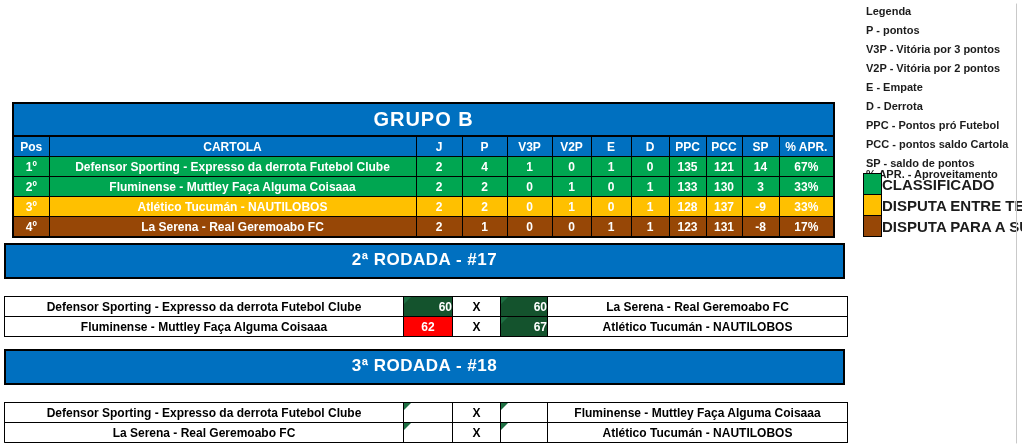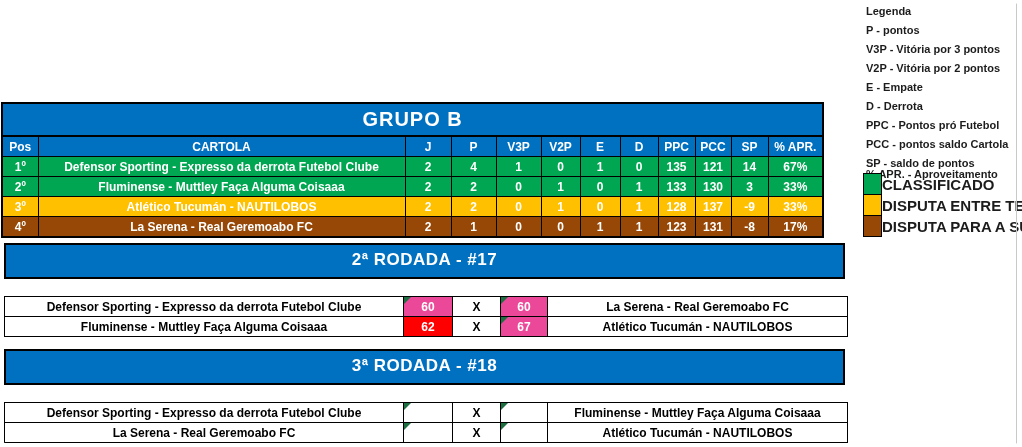--- a/index.html
+++ b/index.html
@@ -19,21 +19,21 @@
   .legend-classes{position:absolute;left:863px;top:174px;}
   .class-row{display:flex;align-items:center;height:22px;margin-top:-1px;}
   .swatch{width:19px;height:22px;border:1px solid #000;box-sizing:border-box;flex:none;}
   .sw-green{background:#00A651;}
   .sw-yellow{background:#FFC000;}
   .sw-brown{background:#974706;}
   .class-label{margin-left:0;font-size:15px;white-space:nowrap;color:#1c1c1c;}
 
   
   table{border-collapse:collapse;table-layout:fixed;}
-  .standings{position:absolute;left:1px;top:102px;width:823px;border:2px solid #000;}
+  .standings{position:absolute;left:12px;top:102px;width:823px;border:2px solid #000;}
   .standings td{
     border:1px solid #000;text-align:center;vertical-align:middle;
     font-size:12px;color:#fff;padding:0;height:19px;overflow:hidden;white-space:nowrap;
   }
   .standings tr.title td{background:#0070C0;font-size:20px;height:31px;border:2px solid #000;letter-spacing:1px;}
   .standings tr.cols td{background:#0070C0;}
   .standings tr.row-g td{background:#00A651;}
   .standings tr.row-y td{background:#FFC000;}
   .standings tr.row-b td{background:#974706;}
 
@@ -49,21 +49,21 @@
   
   .matches{position:absolute;left:4px;width:843px;border:1px solid #000;}
   .matches td{
     border:1px solid #000;text-align:center;vertical-align:middle;
     font-size:12px;color:#000;background:#fff;padding:0;height:19px;
     overflow:hidden;white-space:nowrap;
   }
   #matches-r17{top:296px;}
   #matches-r18{top:402px;}
   .matches td.score{color:#fff;position:relative;}
-  .matches td.score.green{background:#ec4899;}
+  .matches td.score.green{background:#14532d;text-align:right;}
   .matches td.score.red{background:#FF0000;}
   .matches td.score.empty{background:#fff;color:#000;}
   .matches td.xcell{background:#fff;color:#000;}
   .tri::before{
     content:"";position:absolute;top:0;left:0;width:0;height:0;
     border-top:7px solid #1D6F42;border-right:7px solid transparent;
   }
 </style>
 </head>
 <body>

